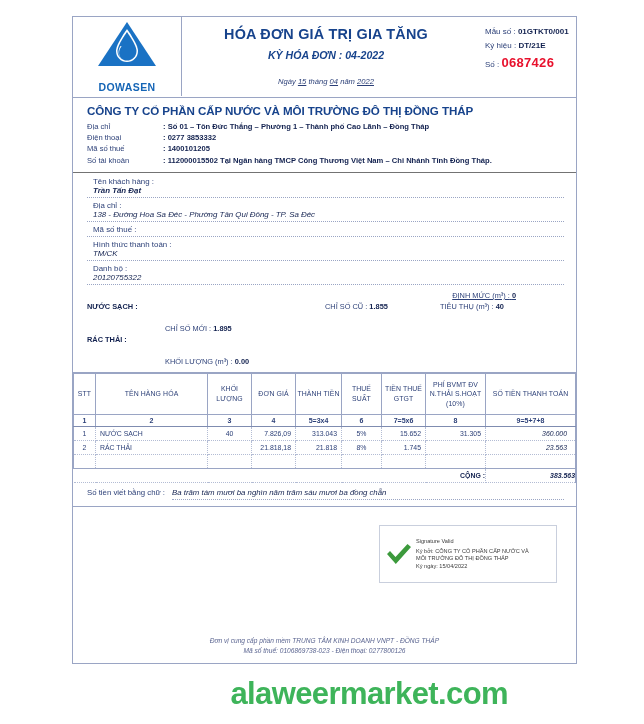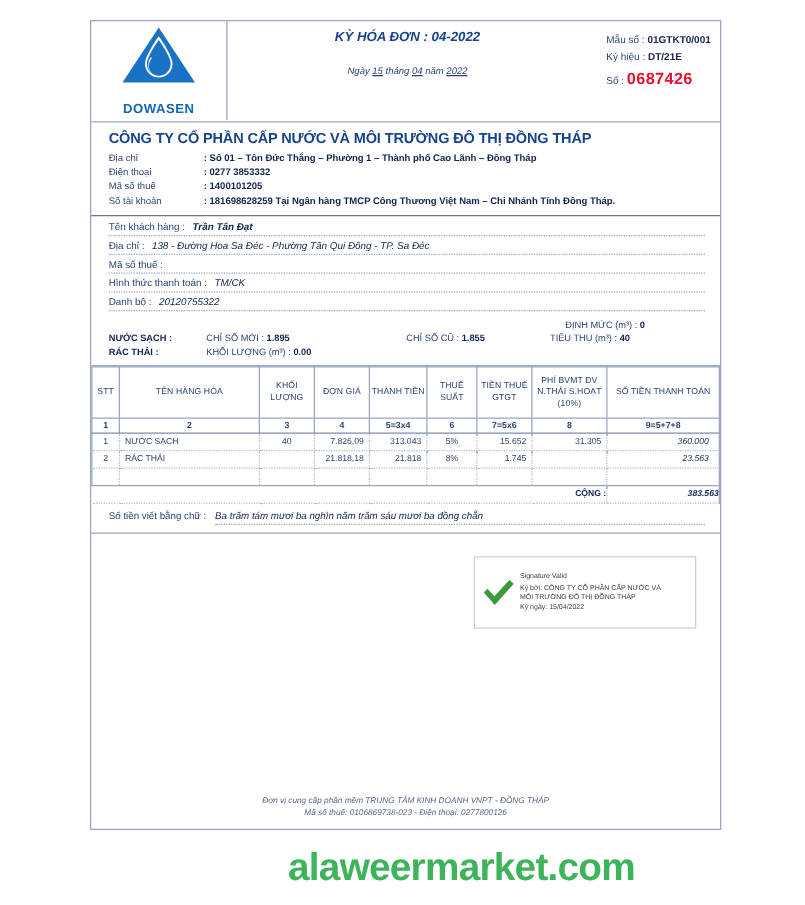--- a/index.html
+++ b/index.html
@@ -122,20 +122,21 @@
   
   .buyer { padding: 4px 12px 2px 14px; }
   .brow {
     display: flex;
     align-items: baseline;
     font-size: 7.9px;
     color: #2b3f77;
     padding-bottom: 2px;
     margin-bottom: 3px;
     border-bottom: 1px dotted #9aa5c4;
+    flex-direction: column;
   }
   .brow .bk { flex: none; white-space: nowrap; }
   .brow .bv {
     margin-left: 6px;
     font-style: italic;
     color: #12214f;
     flex: 1 1 auto;
   }
   .brow .bv.bold { font-weight: bold; }
 
@@ -144,26 +145,27 @@
     padding: 1px 12px 5px 14px;
     position: relative;
     border-bottom: 1px solid #9aa5c4;
   }
   .meter-top {
     text-align: right;
     font-size: 7.4px;
     color: #2b3f77;
     padding-right: 48px;
     margin-bottom: 1px;
+    text-decoration: underline;
   }
   .meter-top b, .mcell b { color: #12214f; font-weight: bold; }
   .mline { display: flex; font-size: 7.4px; color: #2b3f77; line-height: 11px; }
   .mlabel { width: 78px; flex: none; font-weight: bold; color: #12214f; }
   .mcell { flex: none; }
-  .mc1 { width: 120px; }
+  .mc1 { width: 120px; margin-top: 22px; }
   .mc2 { width: 115px; margin-left: 40px; }
 
   
   .tbl {
     width: 100%;
     border-collapse: collapse;
     table-layout: fixed;
     font-size: 7.4px;
     color: #2b3f77;
   }
@@ -313,20 +315,21 @@
       <svg class="logo-mark" viewBox="0 0 62 48">
         <polygon points="31,2 60,46 2,46" fill="#1a72c4"></polygon>
         <path d="M31 9 C31 9 42 24 42 31 C42 37.3 37.1 42 31 42 C24.9 42 20 37.3 20 31 C20 24 31 9 31 9 Z" fill="#ffffff"></path>
         <path d="M31 12 C31 12 40.5 25 40.5 31 C40.5 36.5 36.2 40.6 31 40.6 C25.8 40.6 21.5 36.5 21.5 31 C21.5 25 31 12 31 12 Z" fill="#1a72c4"></path>
         <path d="M24.5 26 C21 31 22.5 38 27.5 40.2 C22 37 22 30.5 25.6 26.2 Z" fill="#ffffff"></path>
       </svg>
       <div class="logo-word">DOWASEN</div>
     </div>
 
     <div class="hdr-center">
+      <div class="doc-title">HÓA ĐƠN GIÁ TRỊ GIA TĂNG</div>
       <div class="doc-sub">KỲ HÓA ĐƠN : 04-2022</div>
       <div class="doc-date">
         <span>Ngày</span>
         <u>15</u>
         <span>tháng</span>
         <u>04</u>
         <span>năm</span>
         <u>2022</u>
       </div>
     </div>
@@ -357,21 +360,21 @@
     <div class="srow">
       <div class="k">Điện thoại</div>
       <div class="v">: 0277 3853332</div>
     </div>
     <div class="srow">
       <div class="k">Mã số thuế</div>
       <div class="v">: 1400101205</div>
     </div>
     <div class="srow">
       <div class="k">Số tài khoản</div>
-      <div class="v">: 181698628259 Tại Ngân hàng TMCP Công Thương Việt Nam – Chi Nhánh Tỉnh Đồng Tháp.</div>
+      <div class="v">: 112000015502 Tại Ngân hàng TMCP Công Thương Việt Nam – Chi Nhánh Tỉnh Đồng Tháp.</div>
     </div>
   </div>
 
   <div class="buyer">
     <div class="brow">
       <span class="bk">Tên khách hàng :</span>
       <span class="bv bold">Trần Tấn Đạt</span>
     </div>
     <div class="brow">
       <span class="bk">Địa chỉ :</span>

